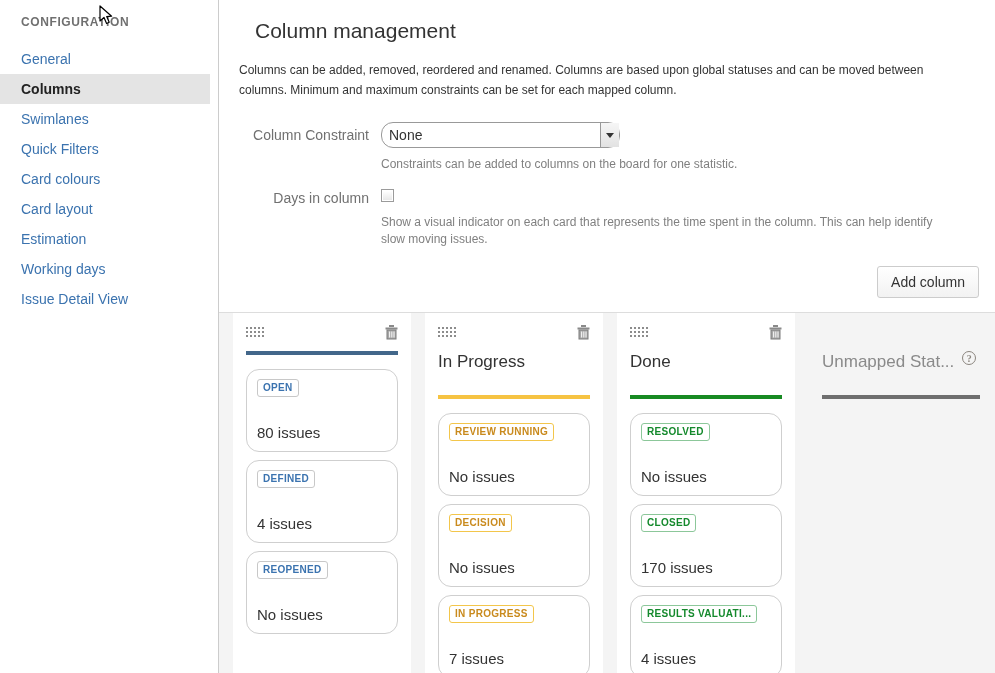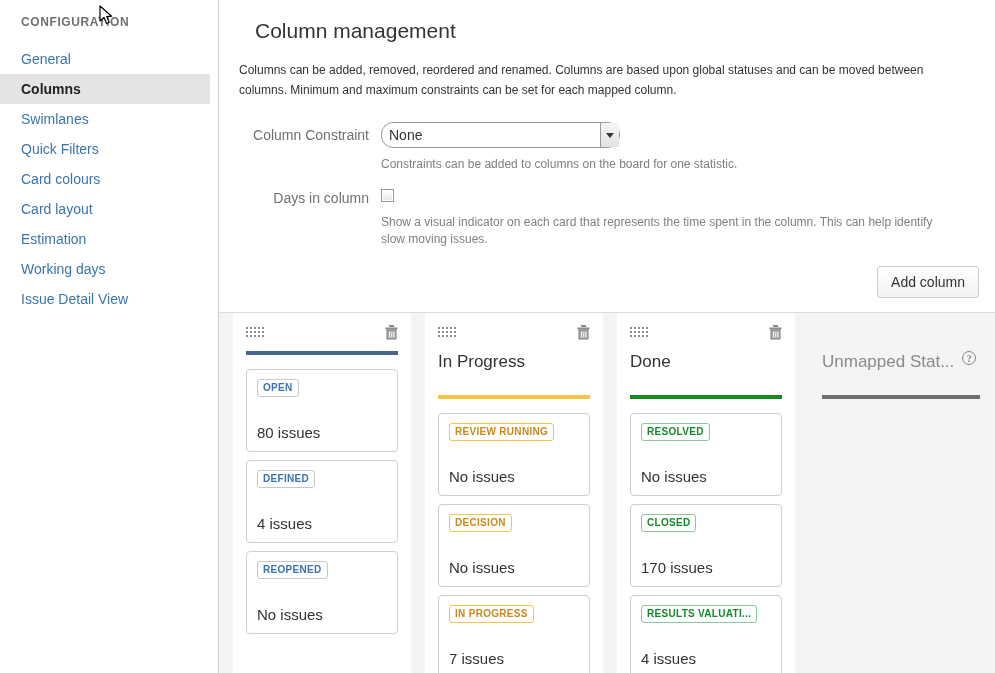--- a/index.html
+++ b/index.html
@@ -253,21 +253,21 @@
     height: 44px;
     overflow: hidden;
   }
   .col-accent {
     height: 4px;
     width: 100%;
     margin-bottom: 14px;
   }
   .status-card {
     border: 1px solid #cfcfcf;
-    border-radius: 4px;
+    border-radius: 13px;
     background: #ffffff;
     padding: 9px 10px 10px 10px;
     margin-bottom: 8px;
     box-sizing: border-box;
     cursor: move;
   }
   .status-badge {
     display: inline-block;
     font-size: 10px;
     font-weight: bold;

